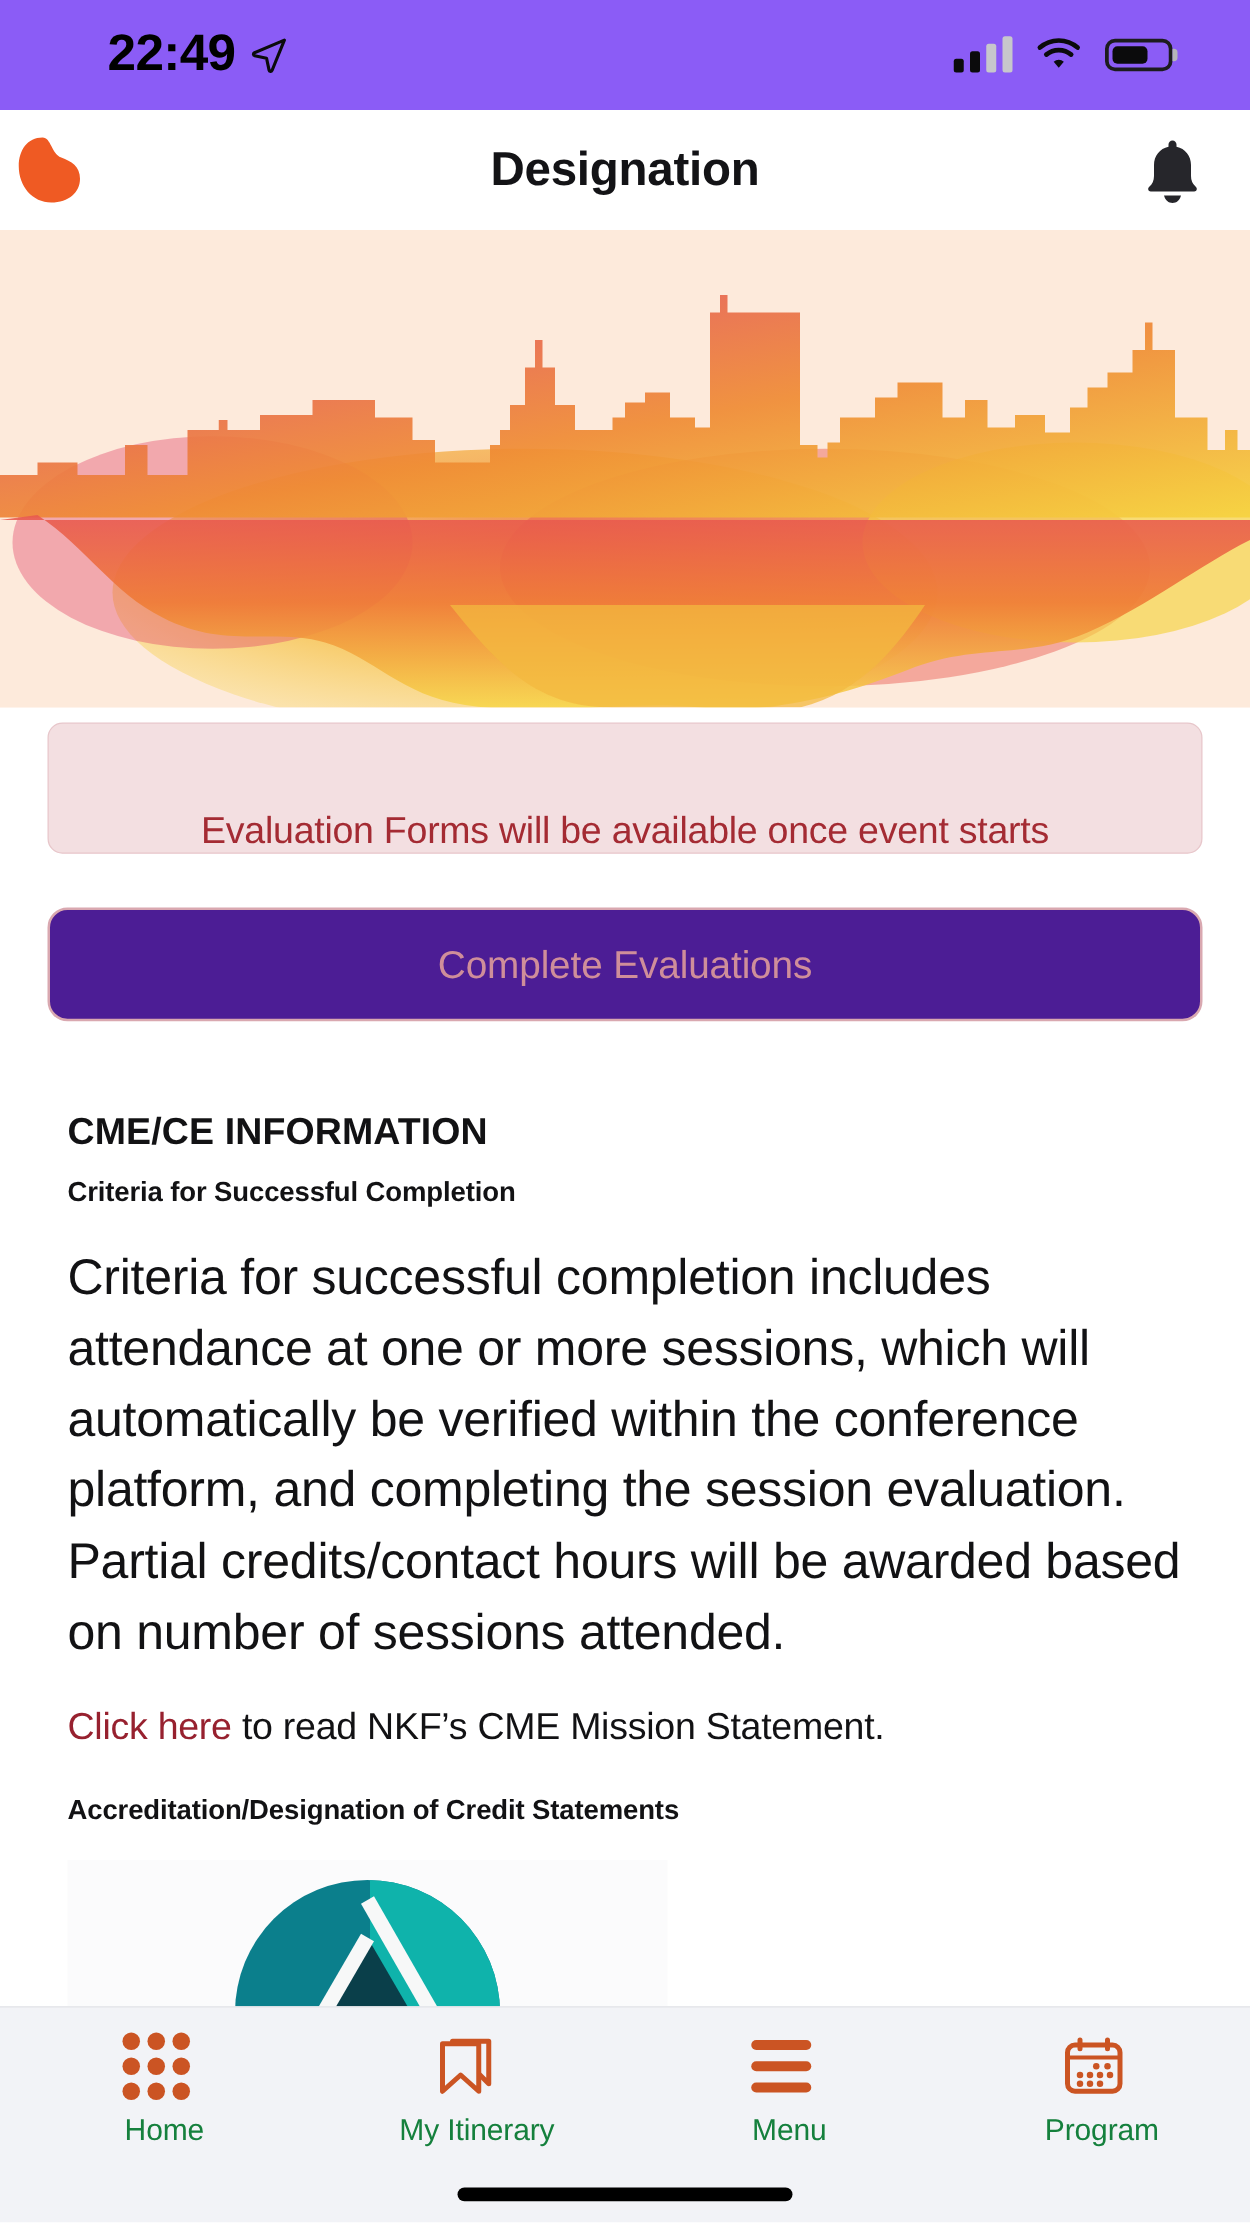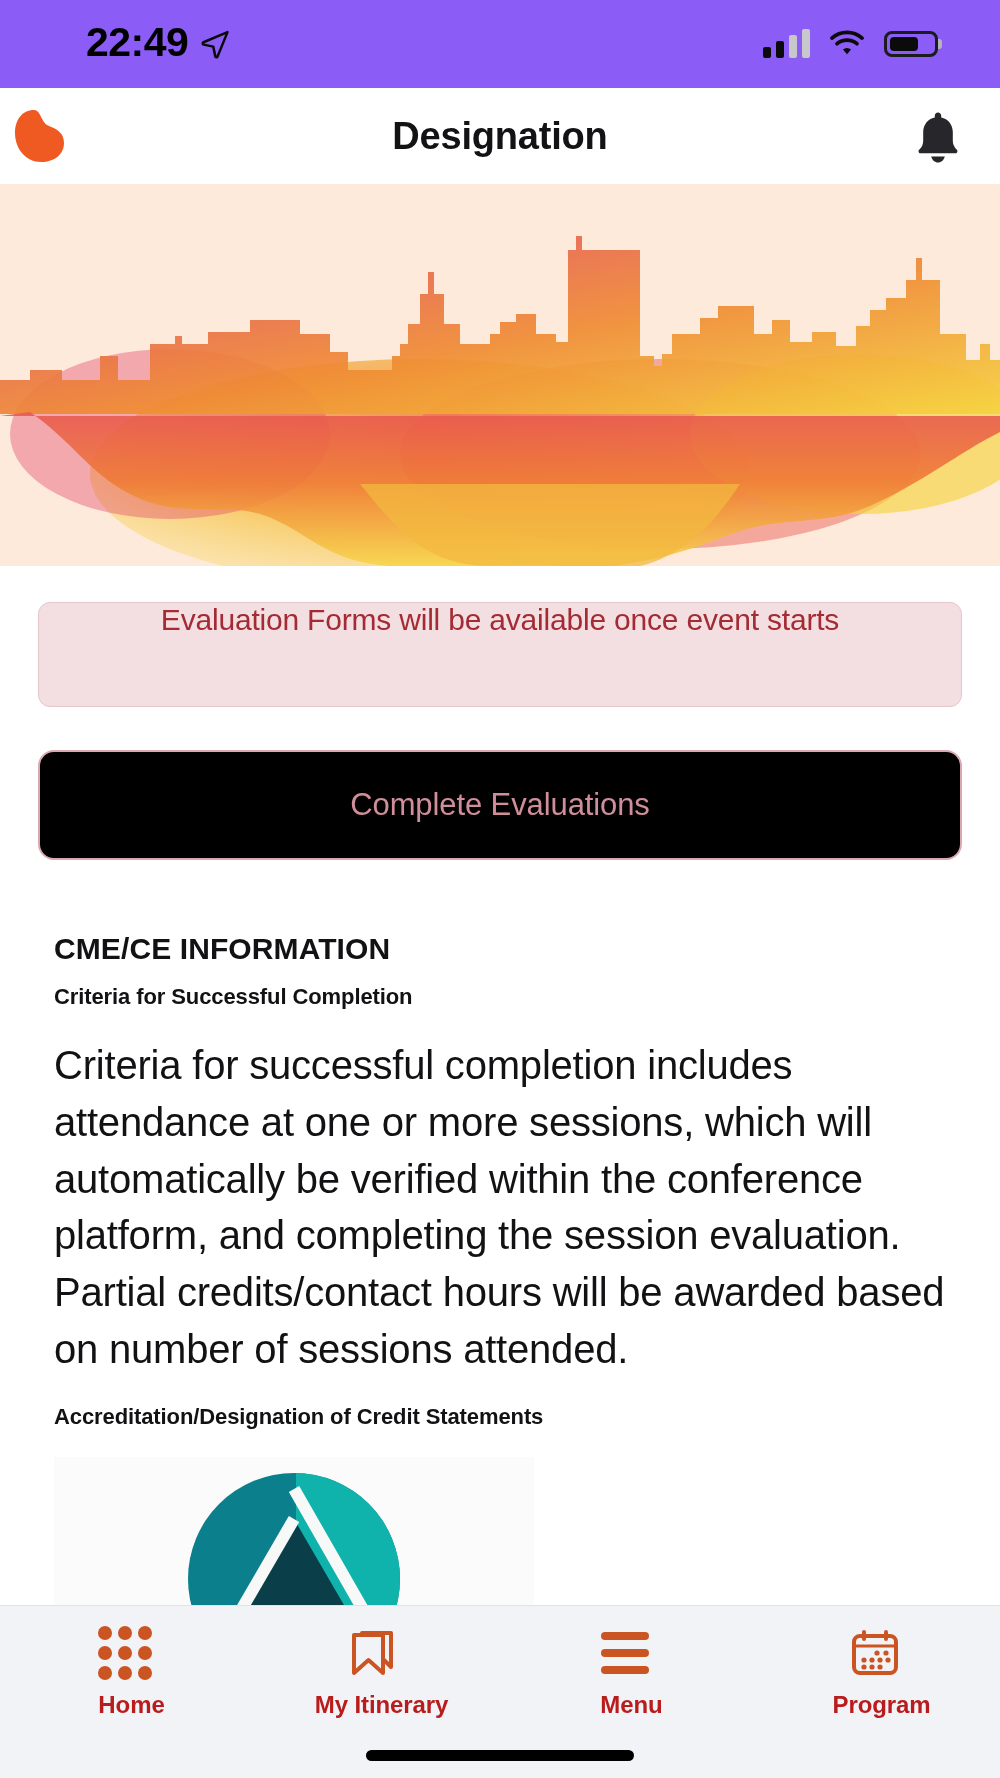--- a/index.html
+++ b/index.html
@@ -82,43 +82,43 @@
   }
   .hero svg { display:block; width:100%; height:100%; }
 
   
   .content {
     padding:0 38px;
     background:#fff;
   }
 
   .alert-banner {
-    margin-top:36px;
+    margin-top:12px;
     background:#f3dfe1;
     border:1px solid #e7c6ca;
     border-radius:12px;
     height:105px;
     display:flex;
-    align-items:flex-start;
+    align-items:flex-end;
     justify-content:center;
     padding:0 20px;
   }
   .alert-banner span {
     color:#a42b33;
     font-size:30px;
     text-align:center;
     letter-spacing:-0.2px;
   }
 
   .cta-button {
     margin-top:43px;
-    background:#000000;
+    background:#4c1d95;
     border:2px solid #d9a8b0;
     border-radius:16px;
-    height:110px;
+    height:91px;
     display:flex;
     align-items:center;
     justify-content:center;
     cursor:pointer;
   }
   .cta-button span {
     color:#cf8e9a;
     font-size:31px;
     letter-spacing:-0.1px;
   }
@@ -209,22 +209,22 @@
     display:flex;
     flex-direction:column;
     align-items:center;
     gap:13px;
     cursor:pointer;
   }
   .tab-icon { width:56px; height:50px; display:flex; align-items:center; justify-content:center; }
   .tab-icon svg { display:block; }
   .tab-label {
     font-size:24px;
-    font-weight:700;
-    color:#b91c1c;
+    font-weight:400;
+    color:#15803d;
     letter-spacing:-0.1px;
     margin-left:13px;
   }
   .home-indicator {
     width:100%;
     height:46px;
     display:flex;
     align-items:center;
     justify-content:center;
   }
@@ -321,20 +321,21 @@
   </div>
 
   <div class="cta-button">
     <span>Complete Evaluations</span>
   </div>
 
   <div class="cme-section">
     <h3 class="section-title">CME/CE INFORMATION</h3>
     <h4 class="sub-title">Criteria for Successful Completion</h4>
     <p class="body-text">Criteria for successful completion includes attendance at one or more sessions, which will automatically be verified within the conference platform, and completing the session evaluation. Partial credits/contact hours will be awarded based on number of sessions attended.</p>
+    <p class="link-line"><a>Click here</a><span> to read NKF’s CME Mission Statement.</span></p>
     <h4 class="sub-title">Accreditation/Designation of Credit Statements</h4>
 
     <div class="accred-row">
       <div class="accred-logo-box">
         <svg viewBox="0 0 220 216">
           <clipPath id="circ">
               <circle cx="110" cy="108" r="106"></circle>
             </clipPath>
           <g clip-path="url(#circ)">
             <rect width="220" height="216" fill="#0b7f8c"></rect>

